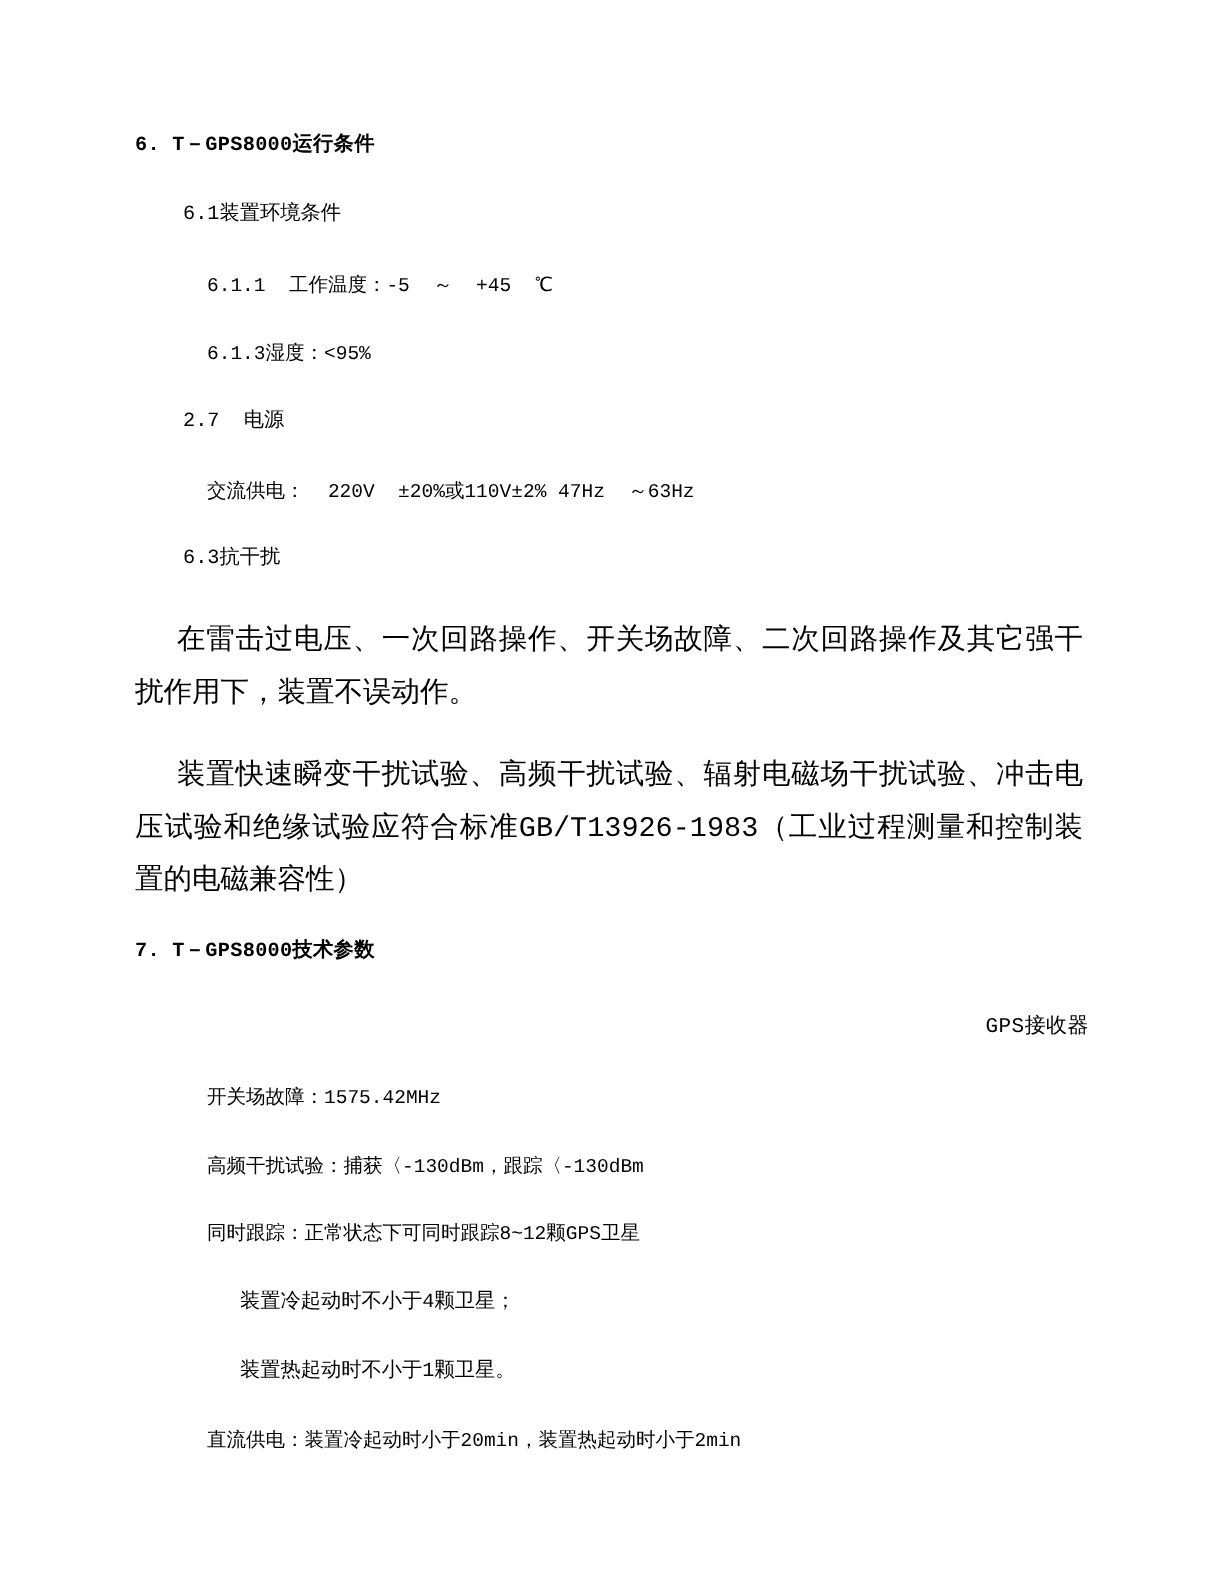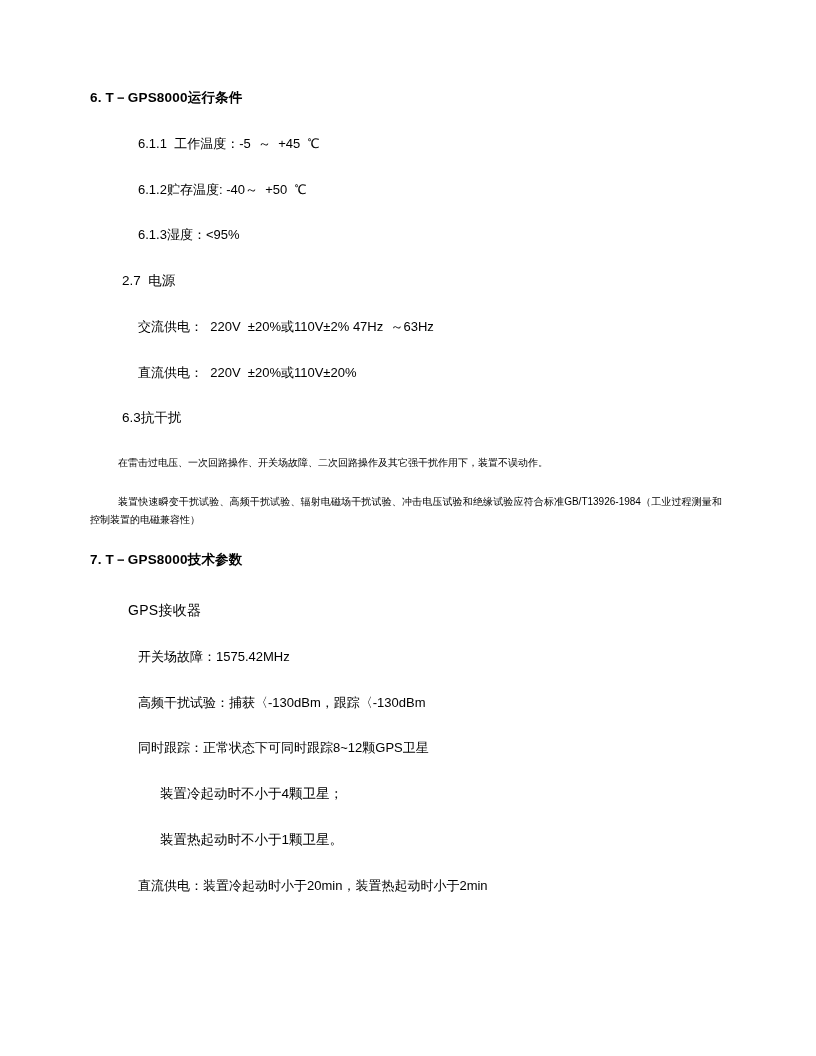--- a/index.html
+++ b/index.html
@@ -13,20 +13,21 @@
     font-family: "Liberation Sans", sans-serif;
     color: #000000;
     overflow: hidden;
   }
   .page {
     position: relative;
     width: 816px;
     height: 920px;
     box-sizing: border-box;
     padding: 88px 90px 60px 90px;
+    font-family: Liberation Mono, monospace;
   }
   .doc-body {
     font-size: 13.5px;
     line-height: 1.5;
   }
   .h-section {
     font-size: 13.5px;
     font-weight: bold;
     margin: 0 0 26px 0;
     letter-spacing: 0.2px;
@@ -45,55 +46,55 @@
     padding-left: 48px;
     font-size: 13px;
   }
   .lvl3 {
     margin: 0 0 26px 0;
     padding-left: 70px;
     font-size: 13.5px;
   }
   .para {
     margin: 0 4px 20px 0;
-    font-size: 10px;
+    font-size: 19px;
     line-height: 1.85;
     text-align: justify;
   }
   .para.indent {
     text-indent: 28px;
   }
   .sub-head {
     margin: 0 0 26px 0;
     padding-left: 38px;
     font-size: 14px;
     letter-spacing: 0.3px;
+    text-align: right;
   }
   .nowrap {
     white-space: pre-wrap;
   }
 </style>
 </head>
 <body>
 
 <div class="page">
   <div class="doc-body">
 
     <div class="h-section">6. T－GPS8000运行条件</div>
 
+    <div class="lvl1 nowrap">6.1装置环境条件</div>
     <div class="lvl2 nowrap">6.1.1  工作温度：-5  ～  +45  ℃</div>
-    <div class="lvl2 nowrap">6.1.2贮存温度: -40～  +50  ℃</div>
     <div class="lvl2 nowrap">6.1.3湿度：&lt;95%</div>
     <div class="lvl1 nowrap">2.7  电源</div>
     <div class="lvl2 nowrap">交流供电：  220V  ±20%或110V±2% 47Hz  ～63Hz</div>
-    <div class="lvl2 nowrap">直流供电：  220V  ±20%或110V±20%</div>
     <div class="lvl1 nowrap">6.3抗干扰</div>
 
     <div class="para indent">在雷击过电压、一次回路操作、开关场故障、二次回路操作及其它强干扰作用下，装置不误动作。</div>
-    <div class="para indent">装置快速瞬变干扰试验、高频干扰试验、辐射电磁场干扰试验、冲击电压试验和绝缘试验应符合标准GB/T13926-1984（工业过程测量和控制装置的电磁兼容性）</div>
+    <div class="para indent">装置快速瞬变干扰试验、高频干扰试验、辐射电磁场干扰试验、冲击电压试验和绝缘试验应符合标准GB/T13926-1983（工业过程测量和控制装置的电磁兼容性）</div>
 
     <div class="h-section second">7. T－GPS8000技术参数</div>
 
     <div class="sub-head">GPS接收器</div>
 
     <div class="lvl2 nowrap">开关场故障：1575.42MHz</div>
     <div class="lvl2 nowrap">高频干扰试验：捕获〈-130dBm，跟踪〈-130dBm</div>
     <div class="lvl2 nowrap">同时跟踪：正常状态下可同时跟踪8~12颗GPS卫星</div>
     <div class="lvl3 nowrap">装置冷起动时不小于4颗卫星；</div>
     <div class="lvl3 nowrap">装置热起动时不小于1颗卫星。</div>

